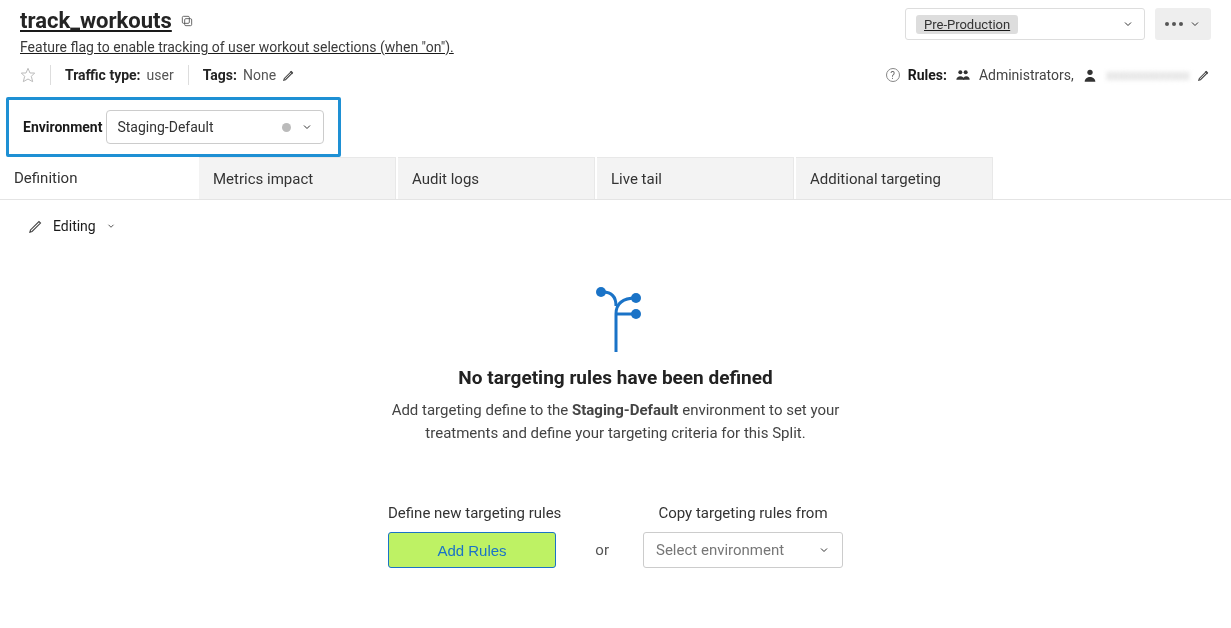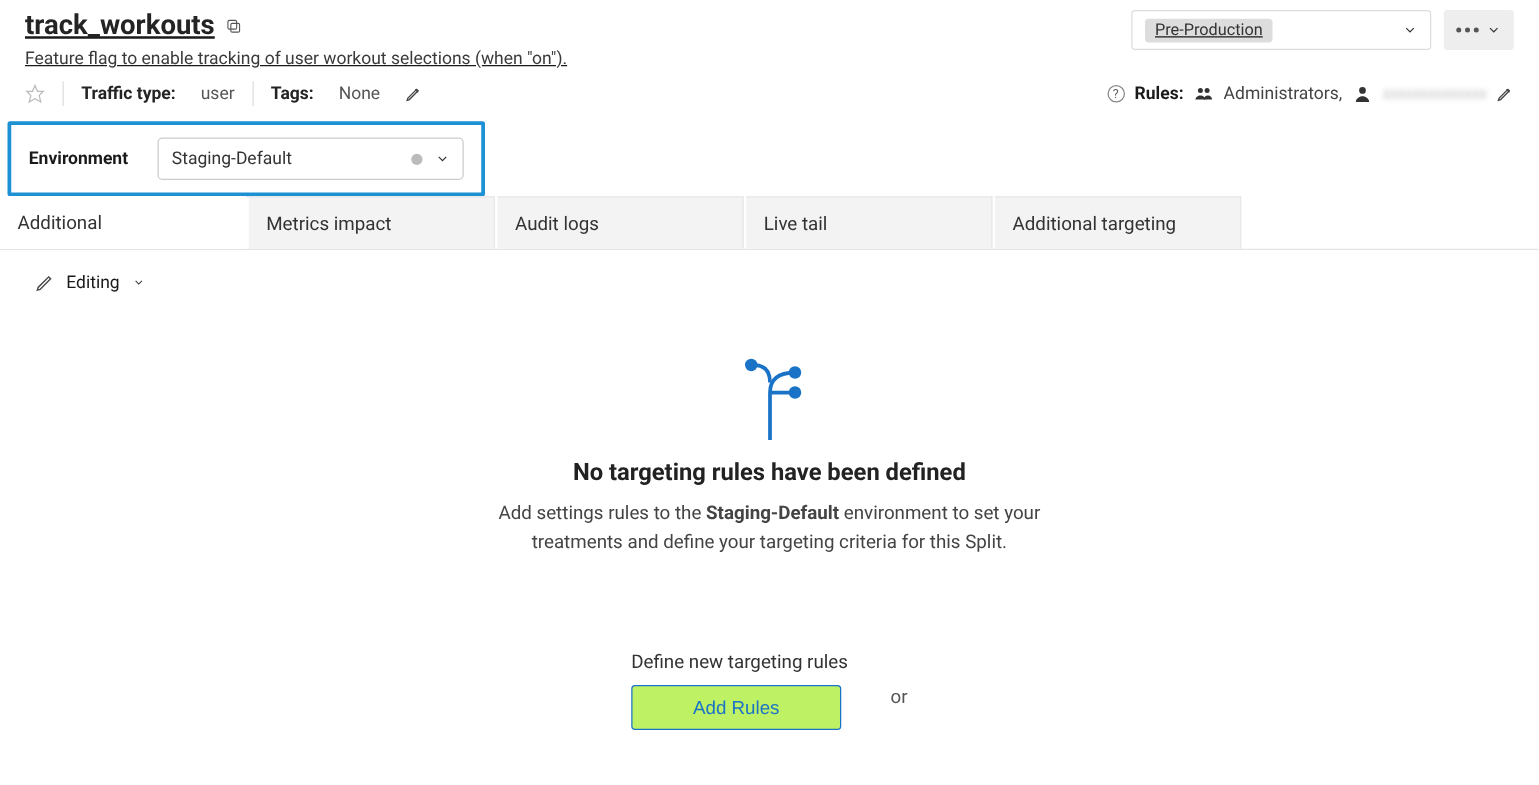--- a/index.html
+++ b/index.html
@@ -40,39 +40,39 @@
   .chevron { width: 12px; height: 12px; stroke: #333; stroke-width: 2; fill: none; }
   .chevron-sm { width: 10px; height: 10px; stroke: #333; stroke-width: 2; fill: none; }
   .dots { display: flex; gap: 3px; }
   .dots span { width: 4px; height: 4px; background: #555; border-radius: 50%; }
 
   .meta-row {
     display: flex; justify-content: space-between; align-items: center;
     padding: 10px 20px 6px 20px;
   }
   .meta-left { display: flex; align-items: center; gap: 0; }
-  .meta-item { display: flex; align-items: center; gap: 20px; padding: 0 14px; border-right: 1px solid #ddd; height: 20px; }
+  .meta-item { display: flex; align-items: center; gap: 6px; padding: 0 14px; border-right: 1px solid #ddd; height: 20px; }
   .meta-item:first-child { padding-left: 0; }
   .meta-item:last-child { border-right: none; }
   .meta-label { font-weight: 700; font-size: 14px; color: #242424; }
   .meta-value { font-size: 14px; color: #555; }
   .star-icon { width: 16px; height: 16px; stroke: #bbb; stroke-width: 1.5; fill: none; }
   .pencil-icon { width: 14px; height: 14px; stroke: #444; stroke-width: 1.8; fill: none; }
   .meta-right { display: flex; align-items: center; gap: 8px; font-size: 14px; }
   .help-circ { width: 14px; height: 14px; border: 1px solid #888; border-radius: 50%; display:flex; align-items:center; justify-content:center; font-size:10px; color:#666; }
   .owners-label { font-weight: 700; }
   .people-icon { width: 16px; height: 12px; }
   .user-icon { width: 16px; height: 14px; }
   .blur { color: #ccc; letter-spacing: -1px; filter: blur(2px); }
 
   .env-bar {
     margin: 6px 0 0 6px;
     padding: 10px 14px;
-    display: flex; align-items: center; gap: 24px;
-    border: 3px solid #1E90D4; width: 382px; border-radius: 2px;
+    display: flex; align-items: center; gap: 4px;
+    border: 3px solid #1E90D4; width: 335px; border-radius: 2px;
   }
   .env-bar-label { font-weight: 700; font-size: 14px; }
   .env-select {
     display: flex; align-items: center; justify-content: space-between;
     border: 1px solid #ccc; border-radius: 4px; height: 34px;
     padding: 0 10px; width: 246px; cursor: pointer; background: #fff;
     font-size: 14px; color: #333;
   }
   .env-select .right { display: flex; align-items: center; gap: 10px; }
   .status-dot { width: 9px; height: 9px; background: #bbb; border-radius: 50%; }
@@ -96,22 +96,22 @@
   .empty-state {
     display: flex; flex-direction: column; align-items: center;
     margin-top: 30px; text-align: center;
   }
   .branch-svg { width: 60px; height: 70px; }
   .empty-title { font-size: 19px; font-weight: 700; margin-top: 14px; color: #222; }
   .empty-desc { font-size: 15px; color: #444; margin-top: 10px; max-width: 500px; line-height: 1.5; }
   .empty-desc b { font-weight: 700; }
 
   .actions-row {
-    display: flex; justify-content: center; gap: 34px;
-    margin-top: 76px;
+    display: flex; align-items: center; justify-content: center; gap: 34px;
+    margin-top: 60px;
   }
   .action-col { display: flex; flex-direction: column; gap: 10px; }
   .action-label { font-size: 15px; color: #333; }
   .add-rules-btn {
     width: 168px; height: 36px; border: 1px solid #1a73c7; color: #1a73c7;
     background: #bef264; border-radius: 3px; font-size: 15px; cursor: pointer;
     display: flex; align-items: center; justify-content: center;
   }
   .or-text { color: #555; font-size: 15px; margin-top: 28px; }
   .select-env {
@@ -205,21 +205,21 @@
       <span class="status-dot"></span>
       <svg class="chevron" viewBox="0 0 24 24">
           <polyline points="6 9 12 15 18 9"></polyline>
         </svg>
     </span>
   </div>
 </div>
 
 <div class="tabs">
   <div class="tab active">
-      <span>Additional</span>
+      <span>Definition</span>
     </div>
   <div class="tab">
       <span>Metrics impact</span>
     </div>
   <div class="tab">
       <span>Audit logs</span>
     </div>
   <div class="tab">
       <span>Live tail</span>
     </div>
@@ -242,23 +242,32 @@
   <svg class="branch-svg" viewBox="0 0 60 70">
     <circle cx="15" cy="10" r="5" fill="#1a73c7"></circle>
     <circle cx="50" cy="16" r="5" fill="#1a73c7"></circle>
     <circle cx="50" cy="32" r="5" fill="#1a73c7"></circle>
     <path d="M30 70 L30 32 Q30 16 50 16" stroke="#1a73c7" stroke-width="3" fill="none"></path>
     <path d="M30 32 L48 32" stroke="#1a73c7" stroke-width="3" fill="none"></path>
     <path d="M30 24 Q30 10 17 10" stroke="#1a73c7" stroke-width="3" fill="none"></path>
   </svg>
   <div class="empty-title">No targeting rules have been defined</div>
   <div class="empty-desc">
-    <span>Add settings rules to the </span><b>Staging-Default</b><span> environment to set your treatments and define your targeting criteria for this Split.</span>
+    <span>Add targeting define to the </span><b>Staging-Default</b><span> environment to set your treatments and define your targeting criteria for this Split.</span>
   </div>
 
   <div class="actions-row">
     <div class="action-col">
       <span class="action-label">Define new targeting rules</span>
       <button class="add-rules-btn">Add Rules</button>
     </div>
     <span class="or-text">or</span>
+    <div class="action-col">
+      <span class="action-label">Copy targeting rules from</span>
+      <div class="select-env">
+        <span>Select environment</span>
+        <svg class="chevron" viewBox="0 0 24 24">
+            <polyline points="6 9 12 15 18 9"></polyline>
+          </svg>
+      </div>
+    </div>
   </div>
 </div>
 
 </body></html>

